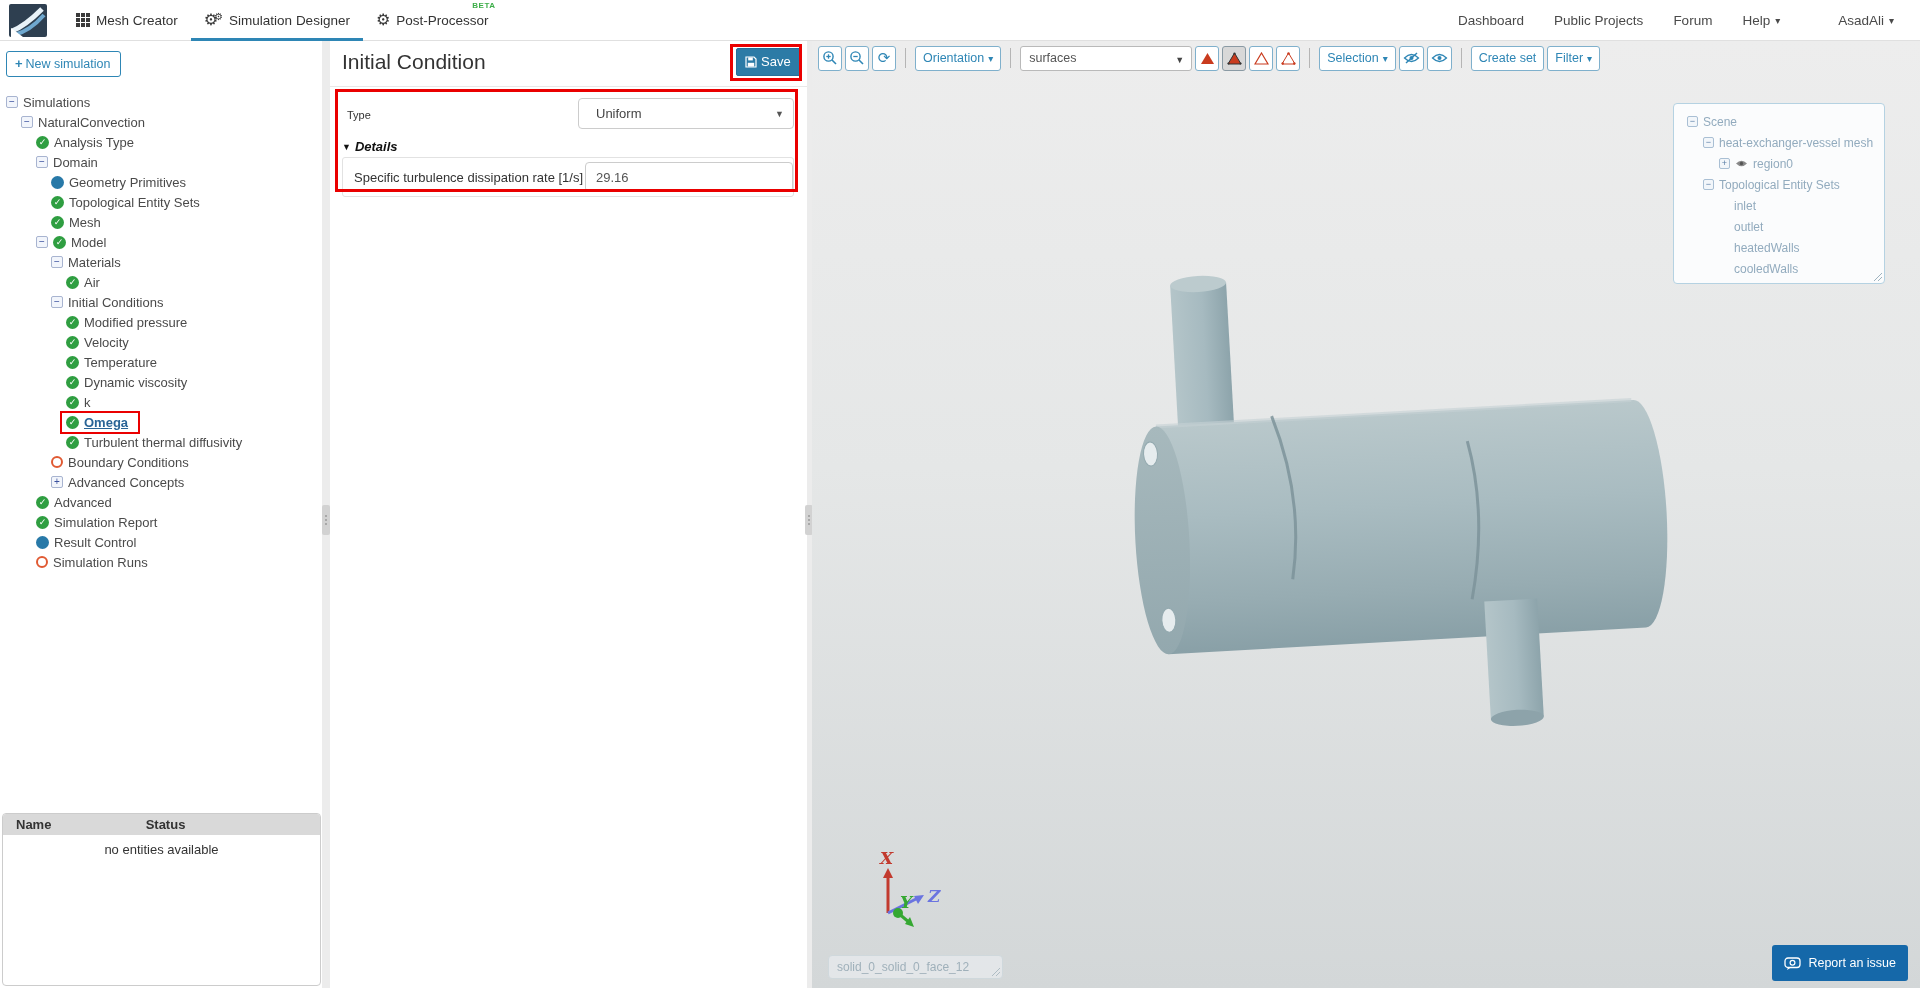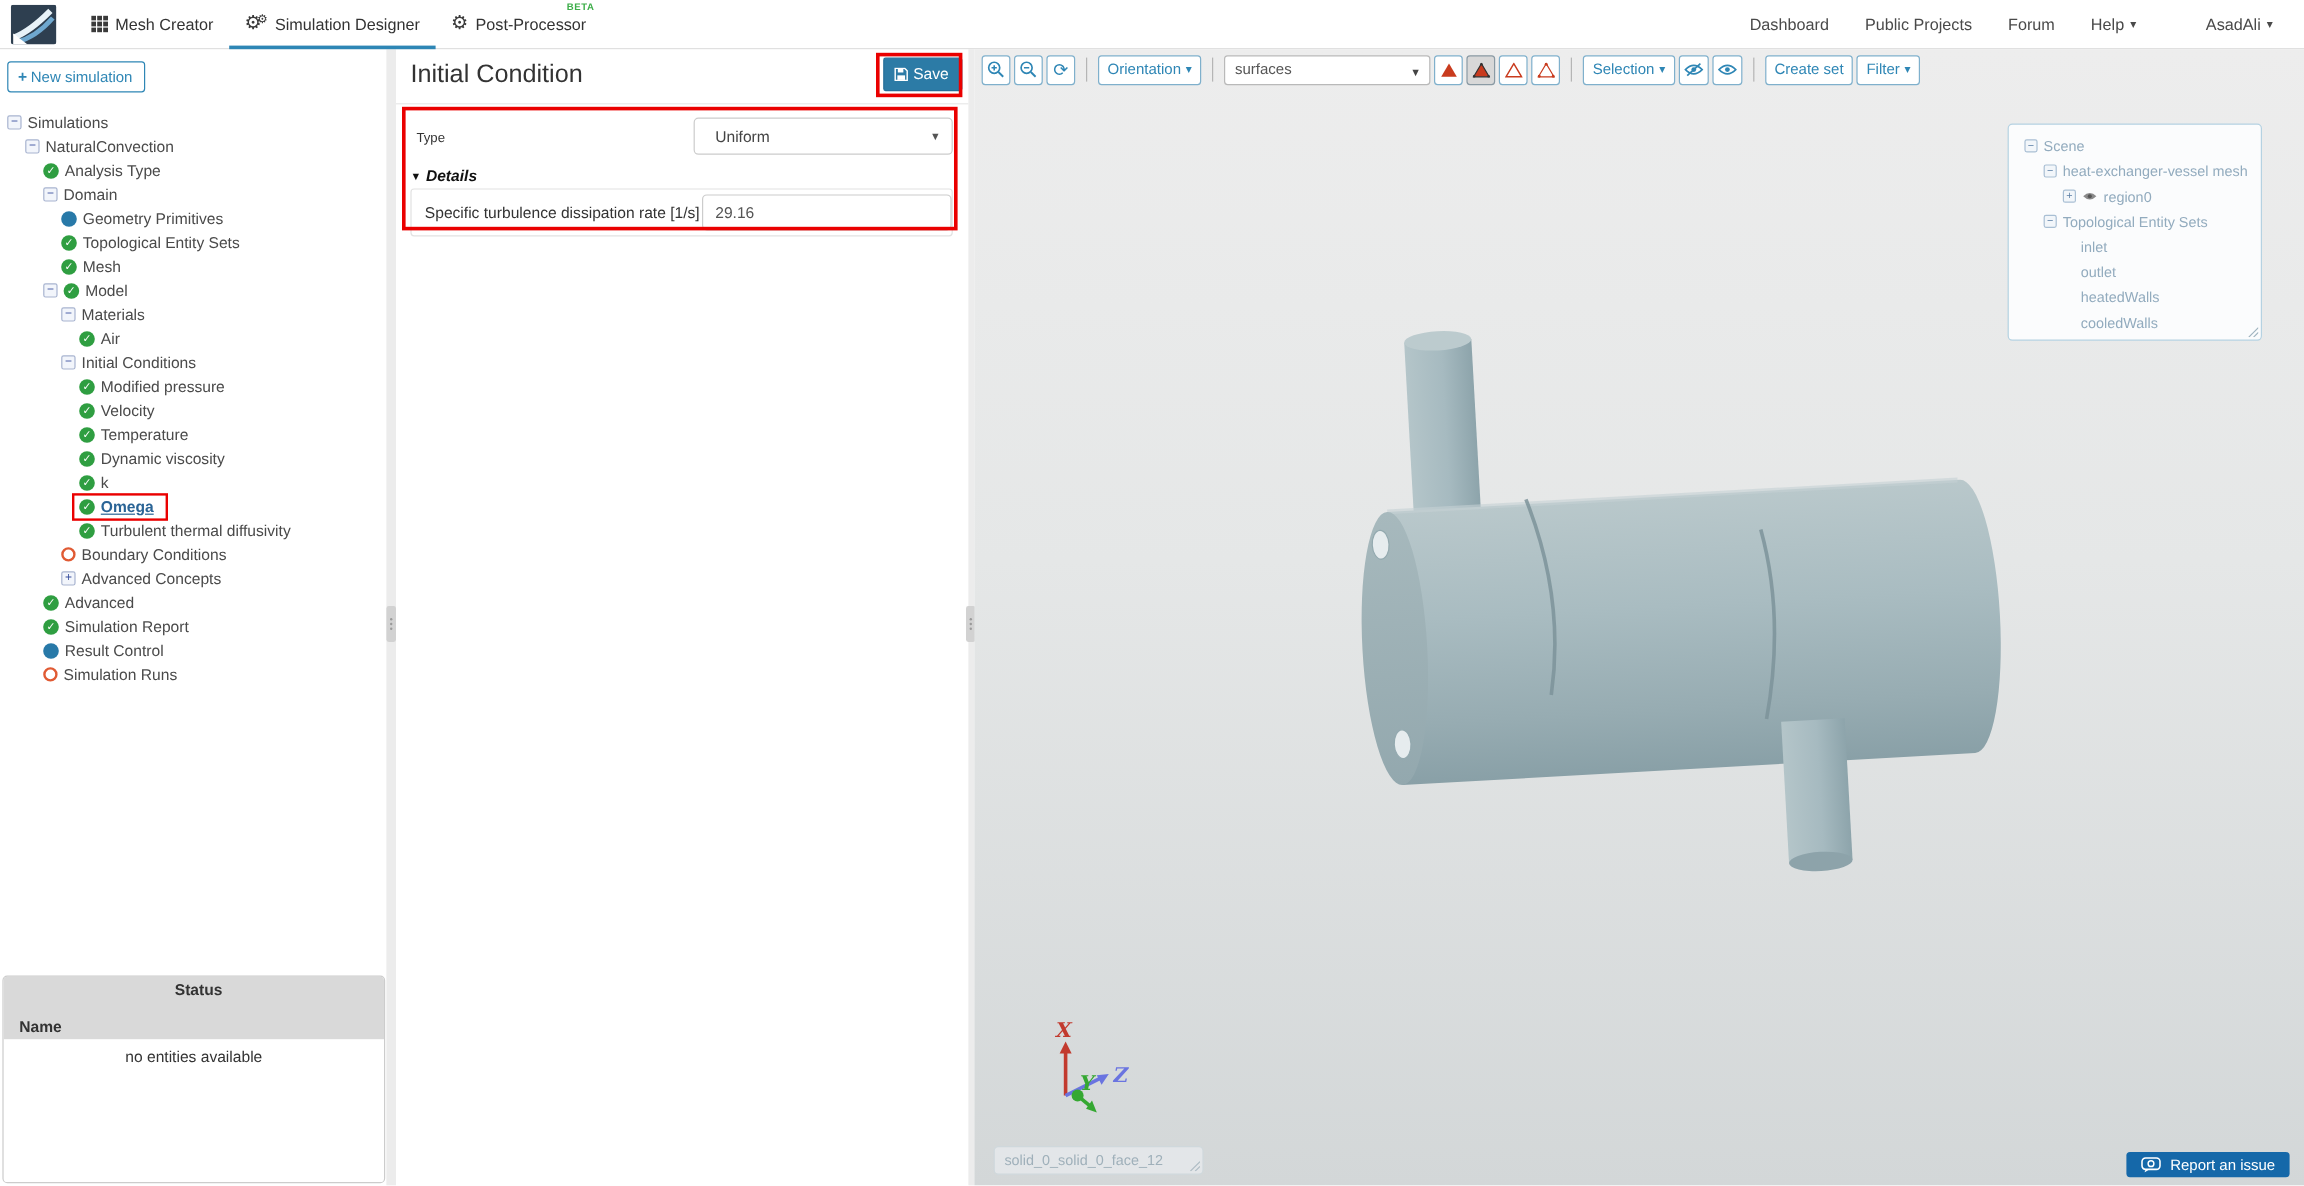--- a/index.html
+++ b/index.html
@@ -62,21 +62,21 @@
   .tlabel.sel { color:#2a6496; font-weight:bold; text-decoration:underline; }
   .annot-box { position:absolute; left:-6px; right:-12px; top:-4px; bottom:-4px;
     border:2px solid #ea0000; pointer-events:none; }
 
   .job-card { position:absolute; left:2px; right:1px; top:772px; bottom:2px; background:#fff;
     border:1px solid #ccc; border-radius:4px; overflow:hidden; }
   .job-title { padding:9px 13px 8px; font-size:13px; color:#2a7ab0; background:#f7f7f7;
     border-bottom:1px solid #e3e3e3; }
   .job-head { display:flex; background:#d9d9d9; font-size:13px; font-weight:bold; color:#333;
     padding:3px 0; }
-  .job-head .c1 { flex:0 0 45%; padding-left:13px;margin-top:31px; }
+  .job-head .c1 { flex:0 0 45%; padding-left:13px; }
   .job-head .c2 { flex:1; }
   .job-empty { text-align:center; font-size:13px; color:#333; padding-top:7px; }
 
   
   .fp-title { position:absolute; left:12px; top:9px; font-size:21px; color:#333; }
   .save-wrap { position:absolute; left:406px; top:7px; }
   .save-btn { display:flex; align-items:center; gap:4px; background:#2c7ba6;
     border:1px solid #266f99; border-radius:2px; color:#fff; font-size:13px;
     padding:5px 10px 6px 8px; cursor:pointer; }
   .fp-sep { position:absolute; left:0; right:0; top:45px; border-top:1px solid #e8e8e8; }
@@ -127,21 +127,21 @@
   .seye { margin-right:5px; display:inline-flex; }
   .scene-resize { position:absolute; right:2px; bottom:2px; width:10px; height:10px; }
 
   
   .model-svg { position:absolute; inset:0; pointer-events:none; }
   .axis-triad { position:absolute; left:50px; top:805px; width:90px; height:95px; }
   .face-box { position:absolute; left:16px; top:914px; width:175px; height:24px;
     background:rgba(228,232,234,0.9); border:1px solid #cfd8dc; border-radius:4px;
     font-size:12px; color:#9fb0ba; display:flex; align-items:center; padding:0 8px; }
   .face-resize { position:absolute; right:2px; bottom:2px; width:9px; height:9px; }
-  .report-btn { position:absolute; right:12px; bottom:7px; height:21px; background:#1568a9;
+  .report-btn { position:absolute; right:12px; bottom:7px; height:36px; background:#1568a9;
     border:none; border-radius:3px; color:#fff; font-size:12.5px; display:flex;
     align-items:center; gap:7px; padding:0 12px; cursor:pointer;
     font-family:"Liberation Sans","DejaVu Sans",sans-serif; }
 </style>
 </head>
 <body>
 
 <div class="app">
 
   <header>

